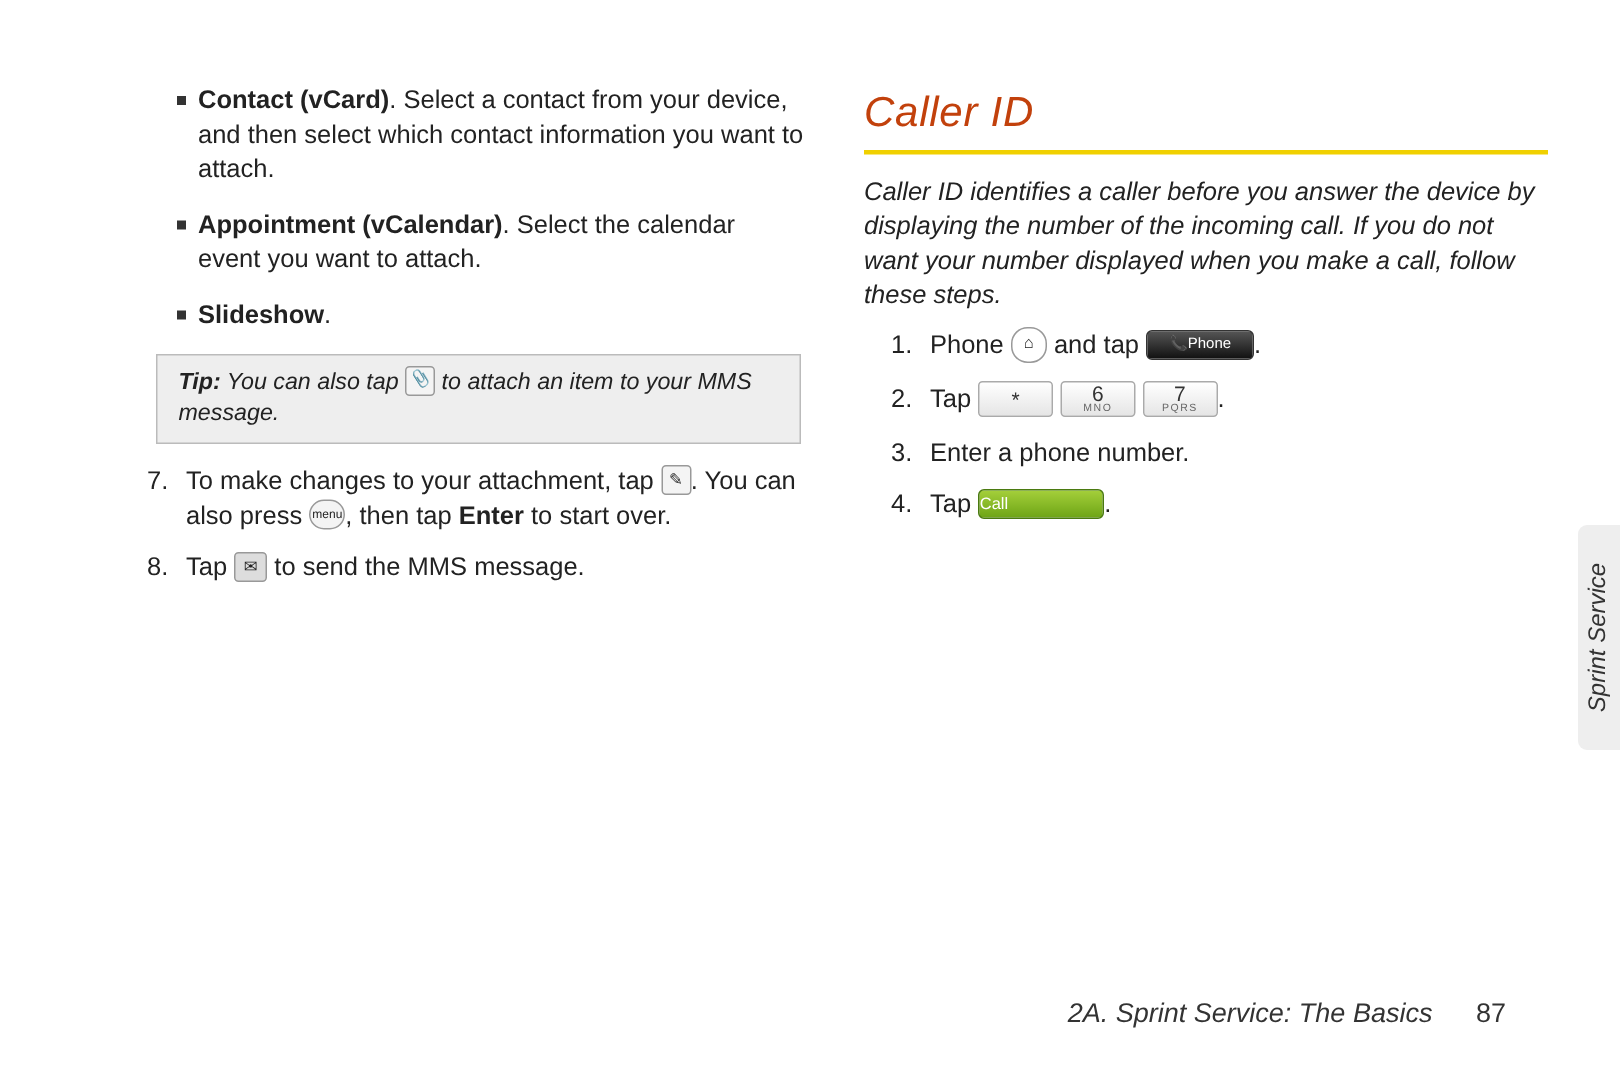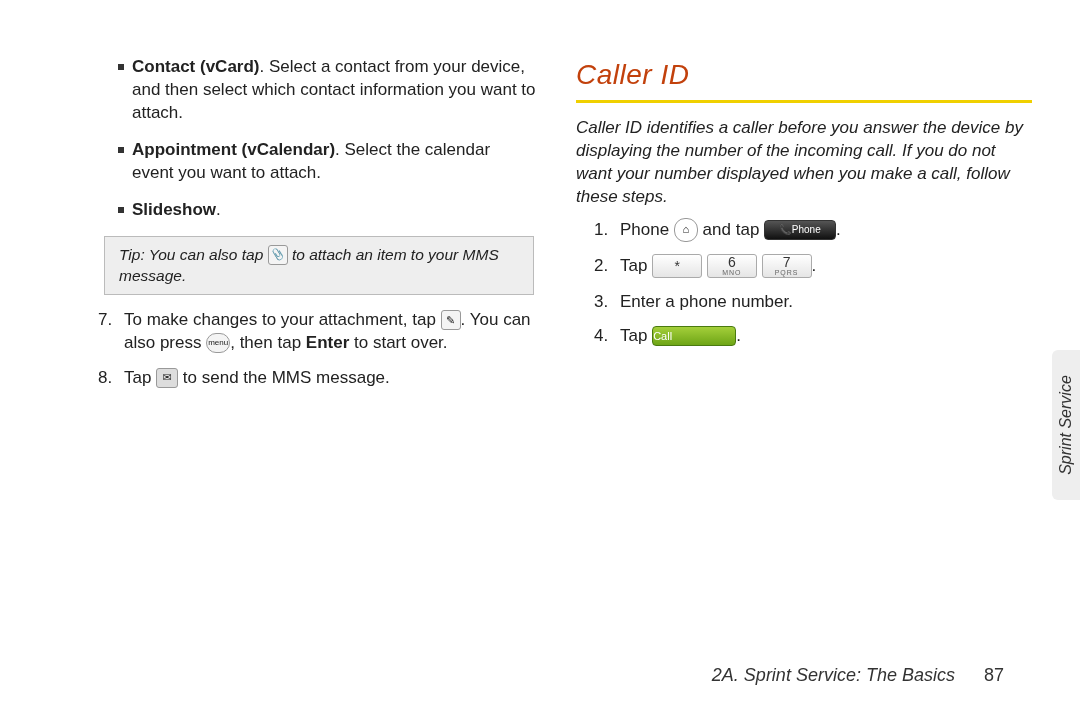--- a/index.html
+++ b/index.html
@@ -62,21 +62,21 @@
   }
   .tipbox {
     border: 1px solid #bbb;
     background: #eee;
     margin: 6px 2px 14px 24px;
     padding: 8px 10px 8px 14px;
     font-style: italic;
     font-size: 15.5px;
     line-height: 1.35;
   }
-  .tip-label { font-weight: normal; font-style: italic; }
+  .tip-label { font-weight: bold; font-style: italic; }
   ol.steps {
     list-style: none;
     margin: 0 0 0 0;
     padding: 0 0 0 18px;
   }
   ol.steps li {
     position: relative;
     padding-left: 26px;
     margin-bottom: 12px;
   }

